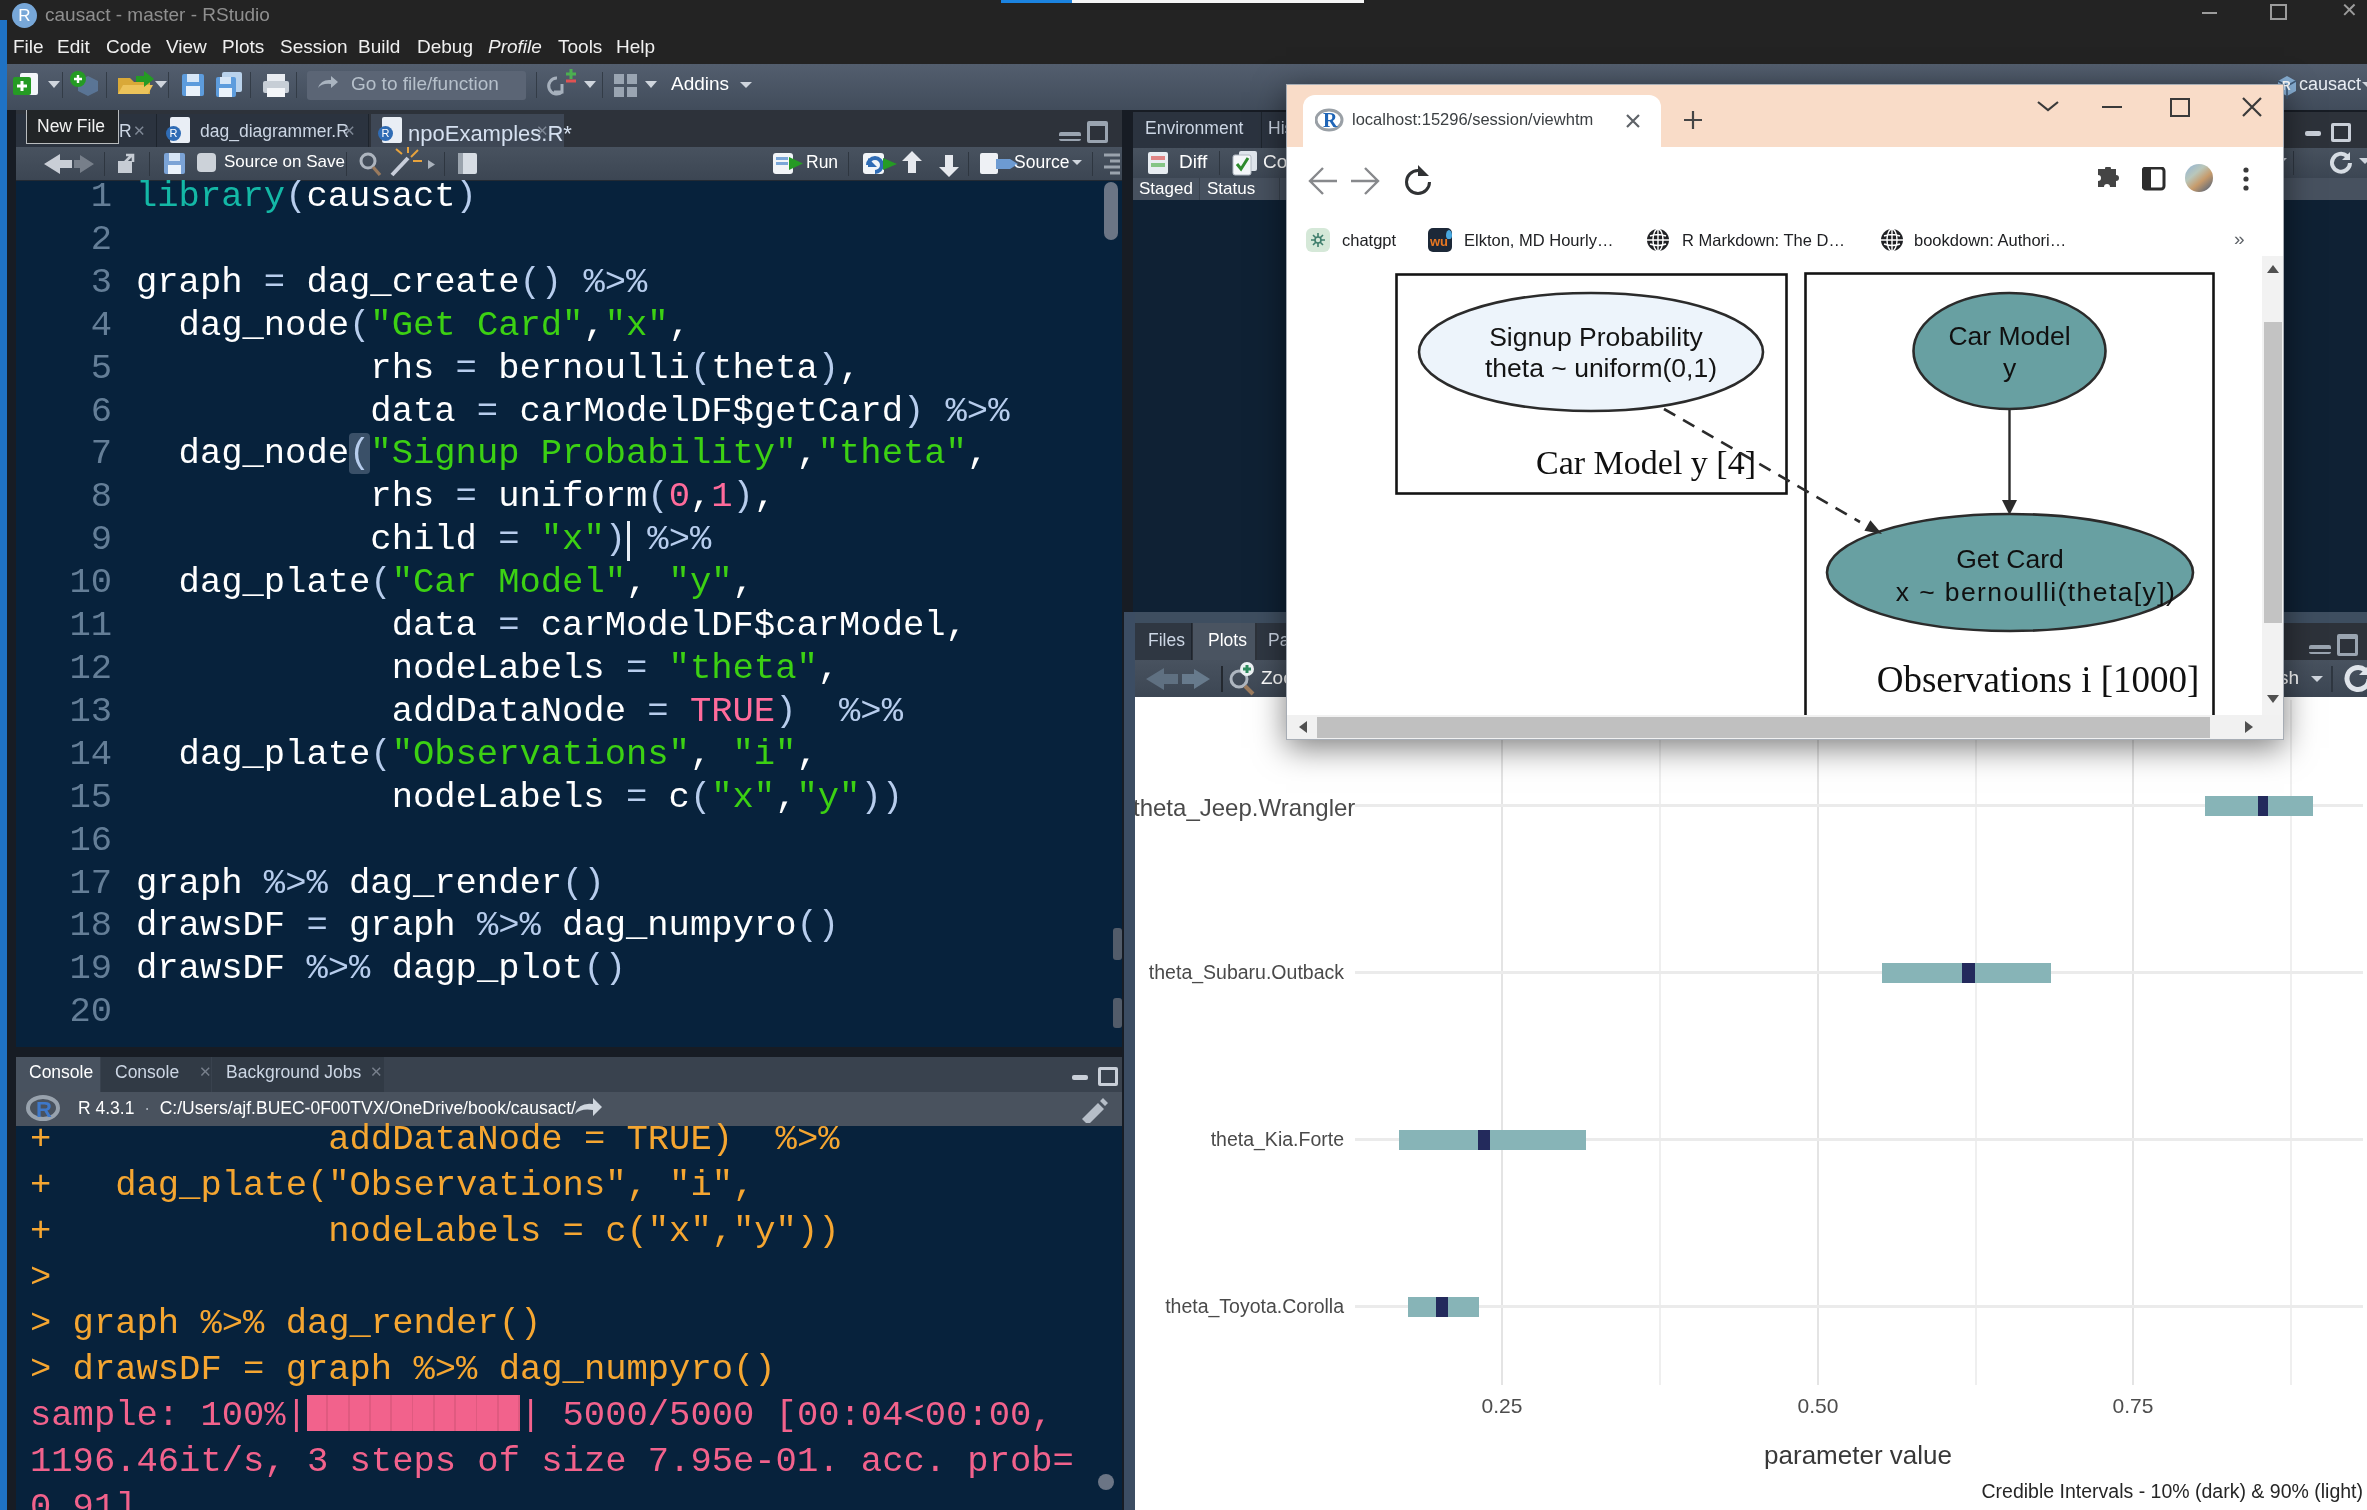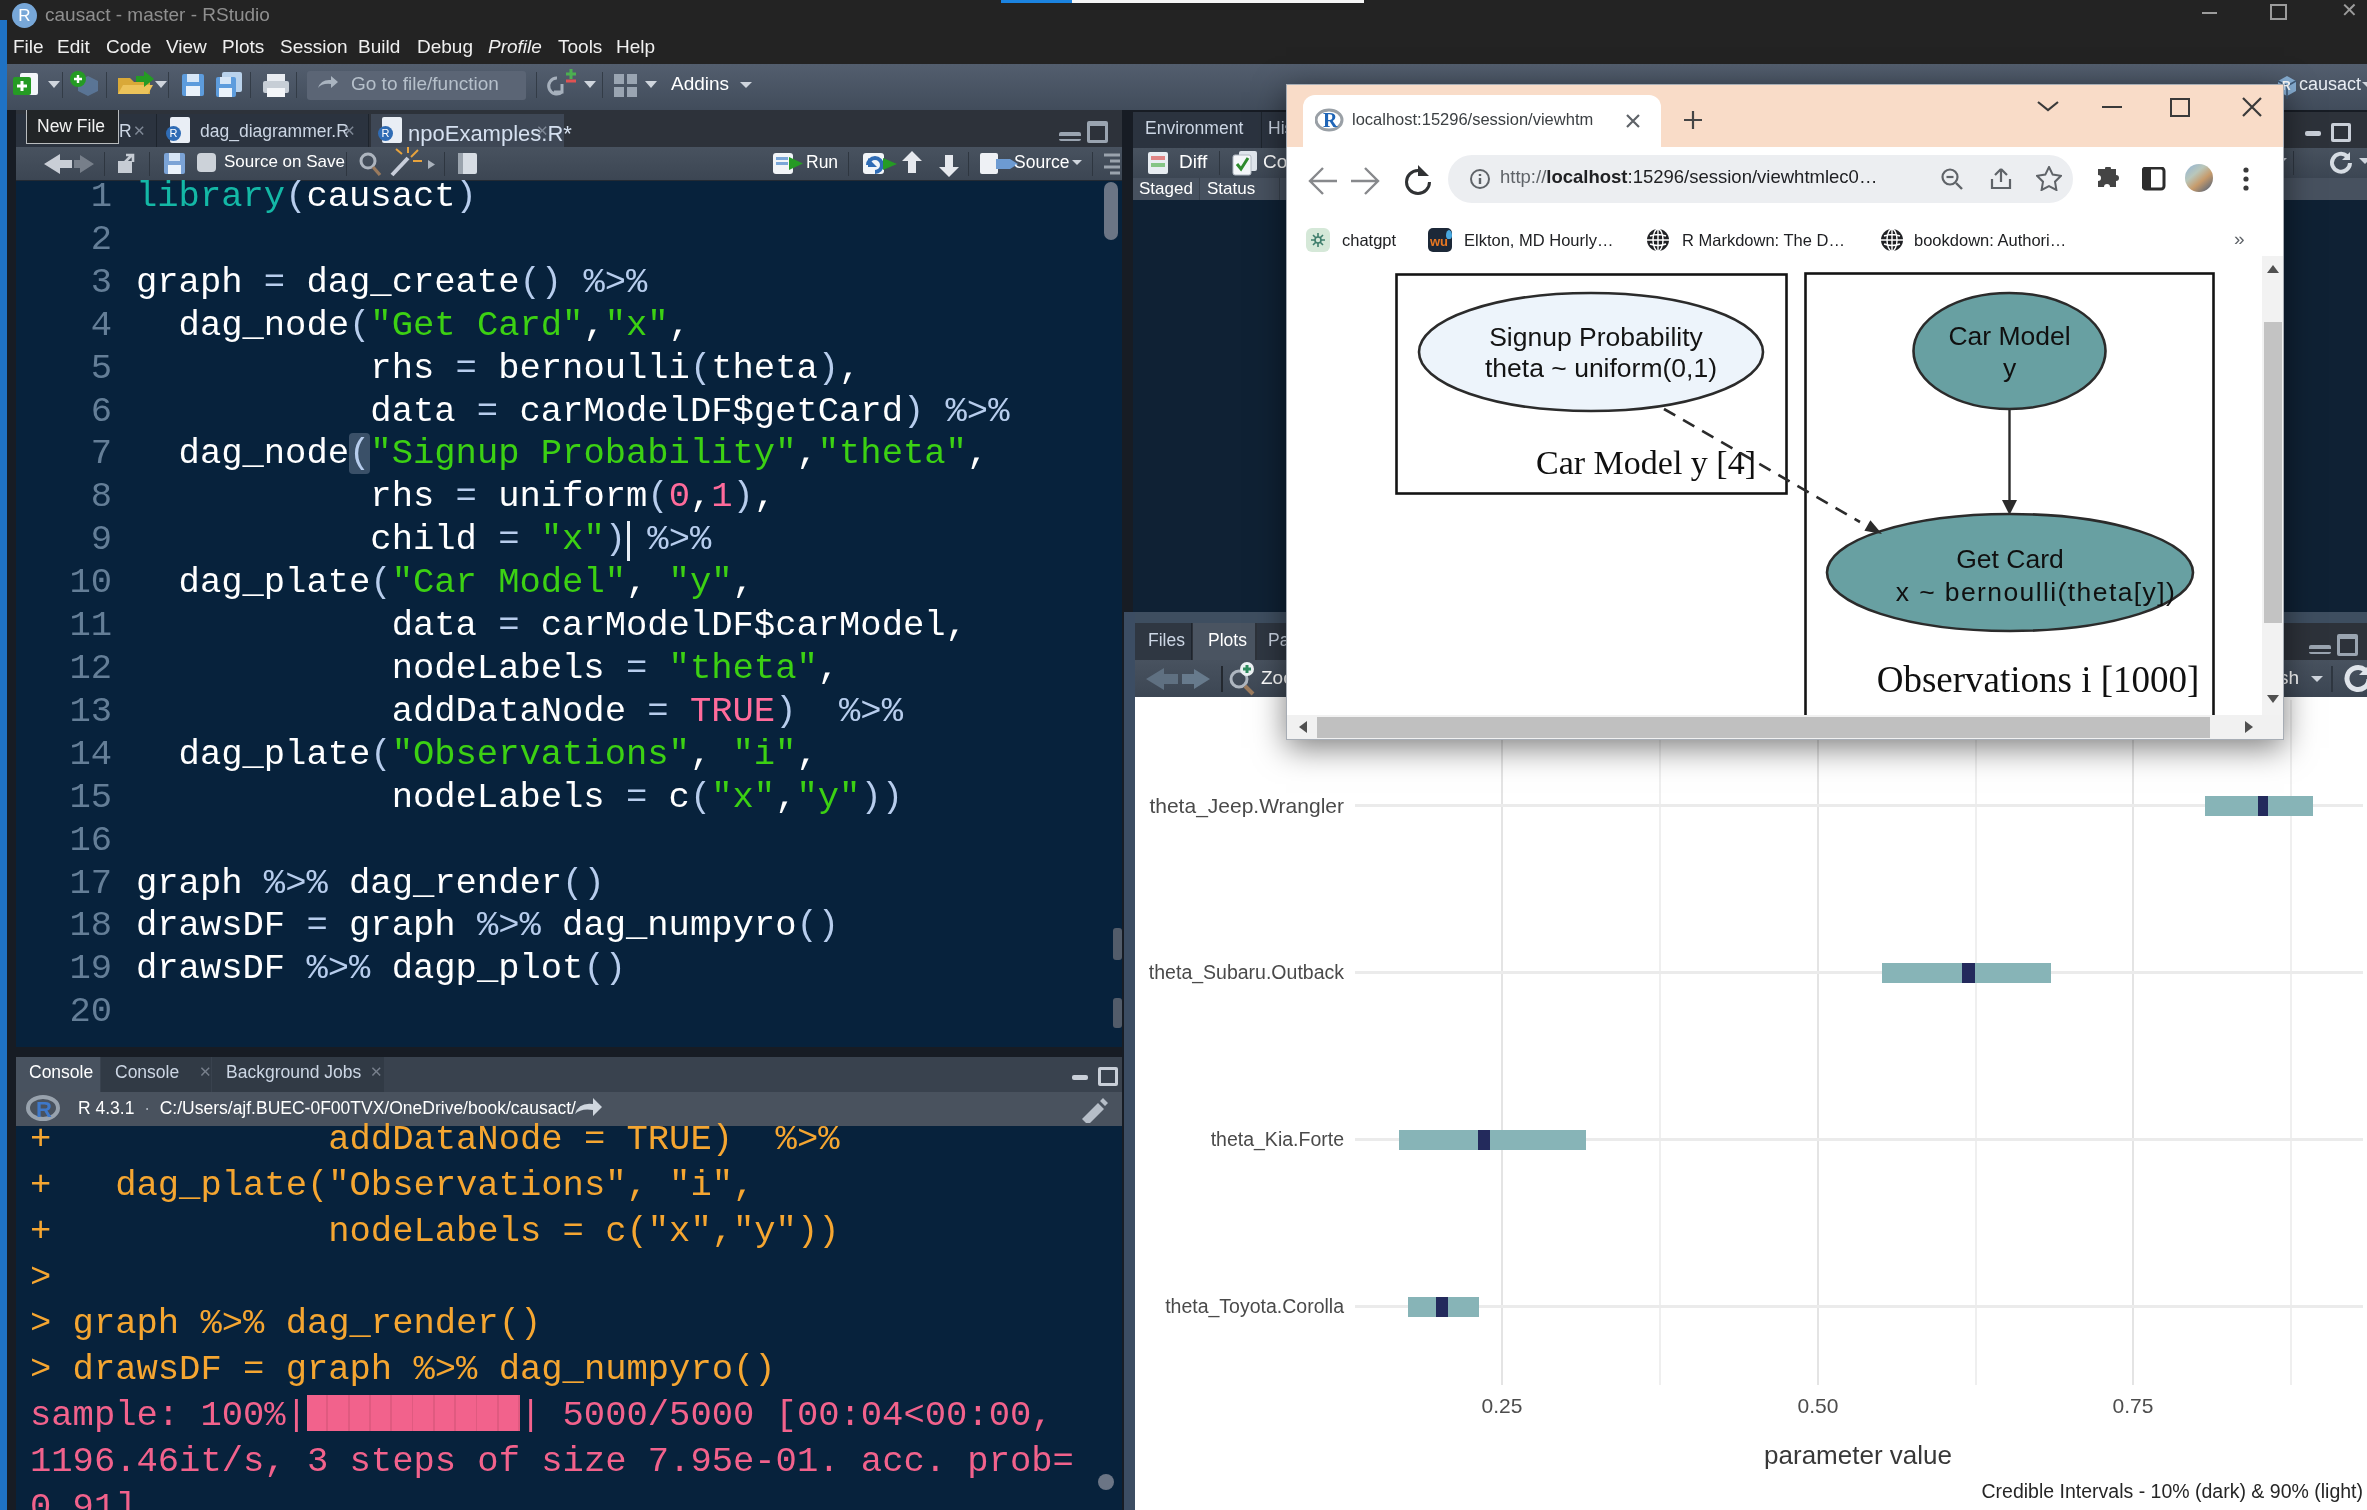--- a/index.html
+++ b/index.html
@@ -399,21 +399,21 @@
 
       <div class="abs" style="left:1072px;top:99px;width:108px;height:20px;background:#87b4b7;"></div>
       <div class="abs" style="left:1125px;top:99px;width:10px;height:20px;background:#232a5c;"></div>
       <div class="abs" style="left:749px;top:266px;width:169px;height:20px;background:#87b4b7;"></div>
       <div class="abs" style="left:829px;top:266px;width:13px;height:20px;background:#232a5c;"></div>
       <div class="abs" style="left:266px;top:433px;width:187px;height:20px;background:#87b4b7;"></div>
       <div class="abs" style="left:345px;top:433px;width:12px;height:20px;background:#232a5c;"></div>
       <div class="abs" style="left:275px;top:600px;width:71px;height:20px;background:#87b4b7;"></div>
       <div class="abs" style="left:303px;top:600px;width:12px;height:20px;background:#232a5c;"></div>
 
-      <div class="abs" style="left:0;top:97px;width:211px;text-align:right;font-size:21px;color:#4a4a4a;">theta_Jeep.Wrangler</div>
+      <div class="abs" style="left:0;top:97px;width:211px;text-align:right;font-size:24px;color:#4a4a4a;">theta_Jeep.Wrangler</div>
       <div class="abs" style="left:0;top:264px;width:211px;text-align:right;font-size:19.5px;color:#4a4a4a;">theta_Subaru.Outback</div>
       <div class="abs" style="left:0;top:431px;width:211px;text-align:right;font-size:19.5px;color:#4a4a4a;">theta_Kia.Forte</div>
       <div class="abs" style="left:0;top:598px;width:211px;text-align:right;font-size:19.5px;color:#4a4a4a;">theta_Toyota.Corolla</div>
 
       <div class="abs" style="left:329px;top:697px;width:80px;text-align:center;font-size:21px;color:#4d4d4d;">0.25</div>
       <div class="abs" style="left:645px;top:697px;width:80px;text-align:center;font-size:21px;color:#4d4d4d;">0.50</div>
       <div class="abs" style="left:960px;top:697px;width:80px;text-align:center;font-size:21px;color:#4d4d4d;">0.75</div>
       <div class="abs" style="left:525px;top:743px;width:400px;text-align:center;font-size:26px;color:#383838;">parameter value</div>
       <div class="abs" style="left:630px;top:783px;width:600px;text-align:right;font-size:19.5px;color:#262626;">Credible Intervals - 10% (dark) &amp; 90% (light)</div>
     </div>
@@ -448,39 +448,20 @@
         <path d="M2 2 L20 20 M20 2 L2 20" stroke="#3a3a3a" stroke-width="2.2"></path>
       </svg>
 
     <div class="abs" style="left:0;top:63px;width:998px;height:65px;background:#fff;"></div>
     <svg width="150" height="34" style="position:absolute;left:20px;top:80px;">
       <path d="M17 4 L4 17 L17 30 M4 17 H31" fill="none" stroke="#87898c" stroke-width="2.4"></path>
       <path d="M59 4 L72 17 L59 30 M45 17 H72" fill="none" stroke="#87898c" stroke-width="2.4"></path>
       <path d="M112 6.5 a11.5 11.5 0 1 0 11.5 11.5" fill="none" stroke="#303234" stroke-width="3"></path>
       <path d="M112 1 v11 h11 z" fill="#303234"></path>
     </svg>
-    <div class="abs" style="left:162px;top:71px;width:625px;height:48px;border-radius:24px;background:#eceef1;">
-      <svg width="22" height="22" style="position:absolute;left:21px;top:13px;">
-        <circle cx="11" cy="11" r="9" fill="none" stroke="#5f6368" stroke-width="2"></circle>
-        <path d="M11 6 v2 M11 10 v6" stroke="#5f6368" stroke-width="2.4"></path>
-      </svg>
-      <div class="abs" style="left:52px;top:11px;font-size:18.5px;color:#202124;white-space:nowrap;"><span style="color:#5f6368;">http://</span><b style="font-weight:bold;">localhost</b>:15296/session/viewhtmlec0…</div>
-      <svg width="24" height="24" style="position:absolute;left:492px;top:12px;">
-        <circle cx="10" cy="10" r="7.5" fill="none" stroke="#5f6368" stroke-width="2.2"></circle>
-        <line x1="6.5" y1="10" x2="13.5" y2="10" stroke="#5f6368" stroke-width="2.2"></line>
-        <line x1="16" y1="16" x2="22" y2="22" stroke="#5f6368" stroke-width="2.4"></line>
-      </svg>
-      <svg width="26" height="24" style="position:absolute;left:540px;top:12px;">
-        <path d="M13 15 V2 M13 2 L7 8 M13 2 L19 8" fill="none" stroke="#5f6368" stroke-width="2.2"></path>
-        <path d="M4 12 v9 h18 v-9" fill="none" stroke="#5f6368" stroke-width="2.2"></path>
-      </svg>
-      <svg width="26" height="25" style="position:absolute;left:588px;top:11px;">
-        <path d="M13 1 l3.7 7.6 8.3 1.2 -6 5.9 1.4 8.3 -7.4 -3.9 -7.4 3.9 1.4 -8.3 -6 -5.9 8.3 -1.2 z" fill="none" stroke="#5f6368" stroke-width="2"></path>
-      </svg>
-    </div>
     <svg width="24" height="24" style="position:absolute;left:810px;top:83px;">
       <path d="M9 2 a3 3 0 0 1 6 0 h5 v6 a3 3 0 0 1 0 6 v6 h-6 a3 3 0 0 0 -6 0 h-6 v-6 a3 3 0 0 0 0 -6 v-6 z" fill="#444"></path>
     </svg>
     <svg width="24" height="24" style="position:absolute;left:856px;top:83px;">
       <rect x="1" y="1" width="21" height="21" rx="3" fill="none" stroke="#2c2c2c" stroke-width="3"></rect>
       <rect x="2" y="2" width="7" height="19" fill="#2c2c2c"></rect>
     </svg>
     <div class="abs" style="left:899px;top:80px;width:28px;height:28px;border-radius:50%;background:linear-gradient(140deg,#8fb3d9 0%,#b9c7bb 35%,#c79b6b 60%,#3f5a7d 100%);"></div>
     <svg width="10" height="26" style="position:absolute;left:955px;top:82px;">
       <circle cx="5" cy="4" r="2.6" fill="#3a3a3a"></circle>

